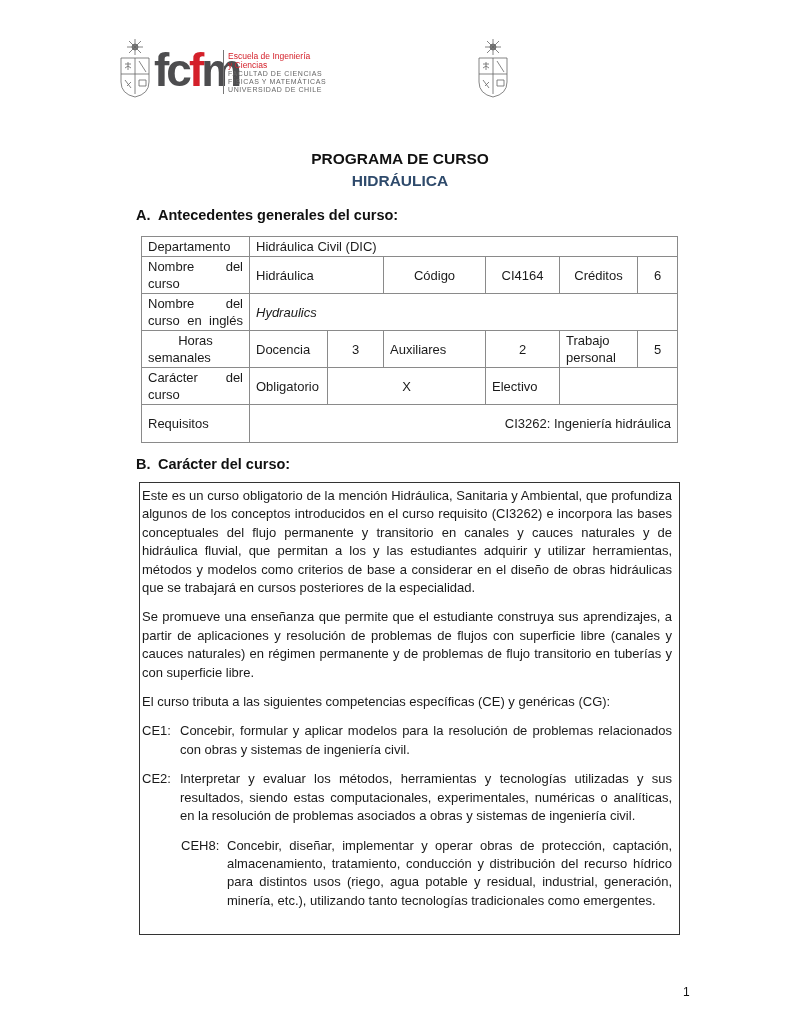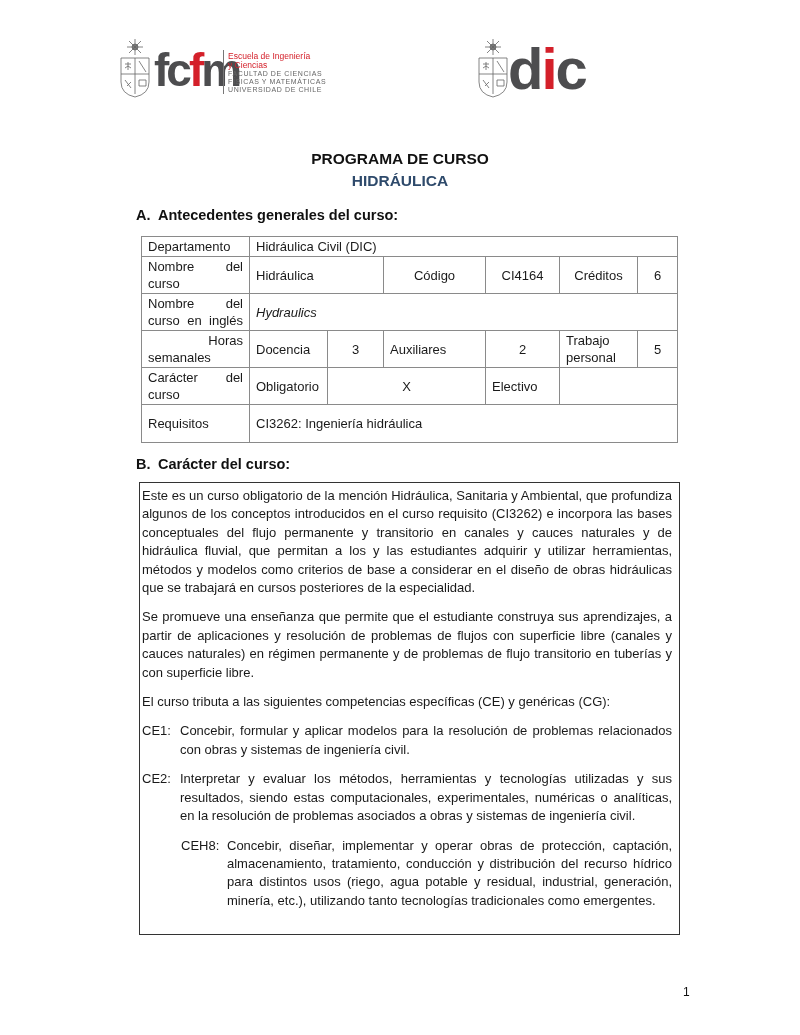--- a/index.html
+++ b/index.html
@@ -35,21 +35,21 @@
   table.info { position: absolute; left: 141px; top: 236px; width: 537px; border-collapse: collapse; font-size: 13px; }
   table.info td { border: 1px solid #8a8a8a; padding: 1px 6px; vertical-align: middle; line-height: 17px; }
   table.info td.lbl { width: 108px; text-align: justify; text-align-last: justify; }
   table.info td.lbl.single { text-align-last: left; }
   table.info td.c { text-align: center; }
   .r-dep td { height: 19px; }
   .r-nombre td { height: 36px; }
   .r-ingles td { height: 36px; }
   .r-horas td { height: 37px; }
   .r-caracter td { height: 37px; }
-  .r-req td { height: 38px; }
+  .r-req td { height: 38px; text-align: right; }
   table.info { border: 1.5px solid #444; }
   .italic { font-style: italic; }
 
   
   .purpose-box { position: absolute; left: 139px; top: 482px; width: 541px; height: 453px; border: 1.5px solid #333; padding: 4px 7px 0 2px; font-size: 13px; line-height: 18.4px; }
   .purpose-box p { text-align: justify; margin-bottom: 11px; }
   .comp { display: flex; margin-bottom: 11px; text-align: justify; }
   .comp .code { flex: 0 0 auto; padding-right: 4px; }
   .comp .txt { flex: 1; text-align: justify; }
   .comp-ce .code { width: 38px; }
@@ -98,21 +98,20 @@
         <line x1="23" y1="3" x2="11" y2="15"></line>
       <path d="M3 20 H31 V44 Q31 56 17 59 Q3 56 3 44 Z"></path>
       <line x1="17" y1="20" x2="17" y2="56"></line>
         <line x1="3" y1="36" x2="31" y2="36"></line>
       <path d="M7 26 h6 M10 24 v8 M7 30 l3 -2 l3 2"></path>
       <path d="M21 23 l7 11"></path>
       <path d="M7 42 l6 8 M9 48 l4 -4"></path>
       <path d="M21 42 h7 v6 h-7 z"></path>
     </g>
   </svg>
-  <div class="dic-word"><span>d</span><span class="red">i</span><span>c</span></div>
 </div>
 
 <div class="doc-title">PROGRAMA DE CURSO</div>
 <div class="doc-subtitle">HIDRÁULICA</div>
 
 <div class="section-heading sec-a"><span class="letter">A.</span><span>Antecedentes generales del curso:</span></div>
 
 <table class="info">
   <tbody>
       <tr class="r-dep">
@@ -125,21 +124,21 @@
     <td class="c">Código</td>
     <td class="c">CI4164</td>
     <td class="c">Créditos</td>
     <td class="c">6</td>
   </tr>
   <tr class="r-ingles">
     <td class="lbl">Nombre del curso en inglés</td>
     <td colspan="7" class="italic">Hydraulics</td>
   </tr>
   <tr class="r-horas">
-    <td class="lbl single" style="text-align-last:left;text-align:right">Horas semanales</td>
+    <td class="lbl single" style="text-align-last:left;text-align:center">Horas semanales</td>
     <td style="width:78px">Docencia</td>
     <td class="c" style="width:56px">3</td>
     <td colspan="2" style="width:92px">Auxiliares</td>
     <td class="c" style="width:74px">2</td>
     <td style="width:78px">Trabajo personal</td>
     <td class="c" style="width:40px">5</td>
   </tr>
   <tr class="r-caracter">
     <td class="lbl">Carácter del curso</td>
     <td>Obligatorio</td>

